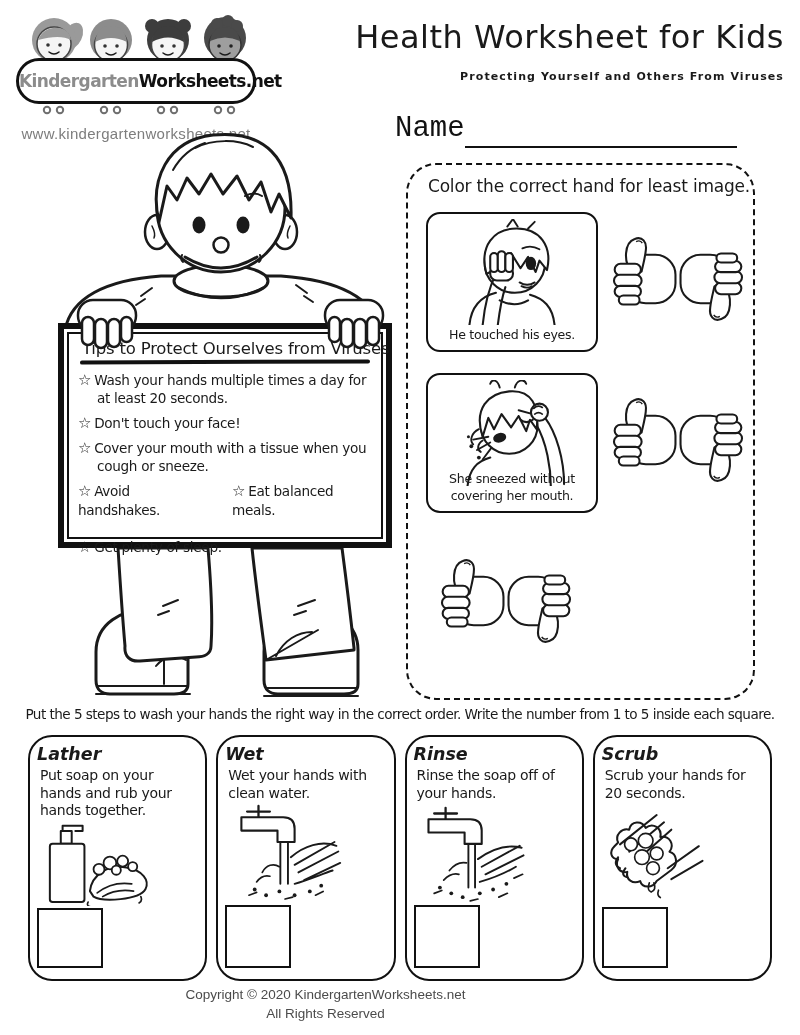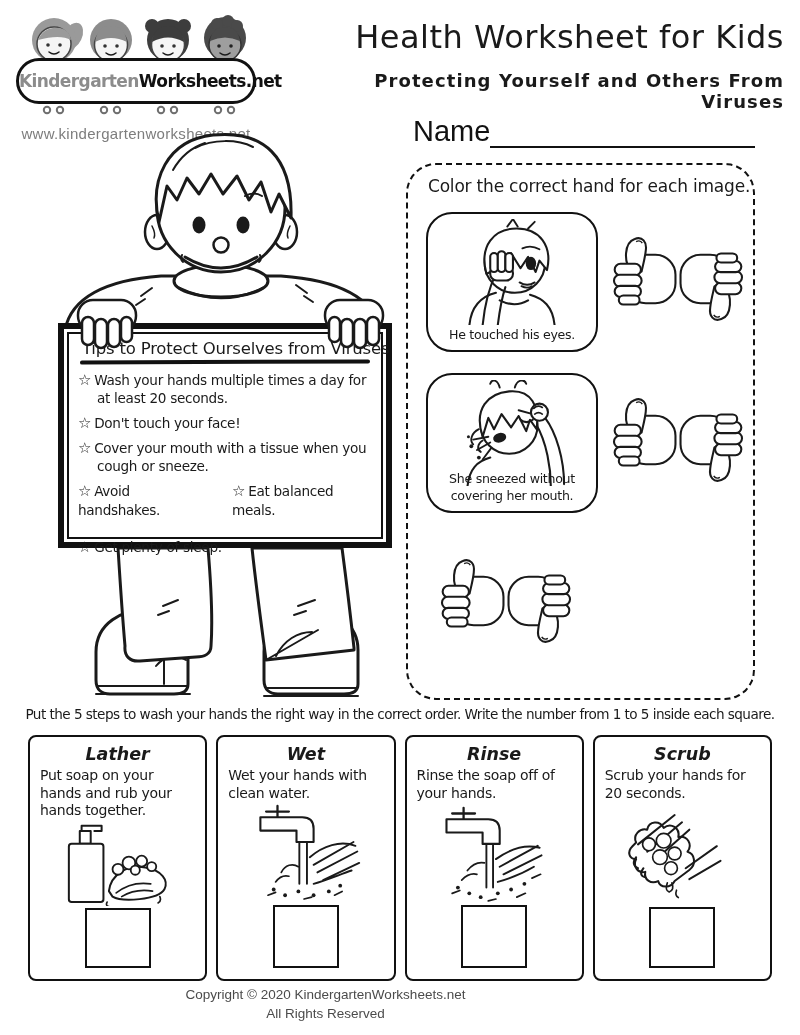--- a/index.html
+++ b/index.html
@@ -12,25 +12,25 @@
   
   .logo-block{position:absolute;left:16px;top:14px;width:240px;text-align:center;}
   .logo-capsule{position:relative;z-index:2;margin-top:-12px;border:3px solid #111;border-radius:24px;
     background:#fff;height:40px;line-height:40px;white-space:nowrap;
     font-weight:bold;font-size:17px;letter-spacing:-0.6px;}
   .logo-capsule .gray{color:#8c8c8c;}
   .logo-capsule .black{color:#111;}
   .logo-url{margin-top:9px;font-family:"Liberation Sans",sans-serif;font-size:15px;color:#7d7d7d;letter-spacing:.3px;}
   .title-block{position:absolute;left:308px;top:18px;width:476px;text-align:right;}
   .main-title{margin:0;font-size:32px;font-weight:400;letter-spacing:.5px;}
-  .subtitle{margin-top:14px;font-size:18px;font-weight:600;letter-spacing:1.1px;}
-
-  
-  .name-row{position:absolute;left:413px;top:112px;width:342px;display:flex;align-items:flex-end;
-    font-family:Liberation Sans, sans-serif;}
+  .subtitle{margin-top:14px;font-size:11px;font-weight:600;letter-spacing:1.1px;}
+
+  
+  .name-row{position:absolute;left:395px;top:112px;width:342px;display:flex;
+    font-family:Liberation Mono, monospace;}
   .name-label{font-size:29px;color:#111;}
   .name-line{flex:1;border-bottom:2.5px solid #111;height:34px;}
 
   
   .boy-top{position:absolute;left:55px;top:130px;}
   .hand{position:absolute;z-index:5;}
   .hand.left{left:73px;top:297px;}
   .hand.right{left:318px;top:297px;}
   .legs{position:absolute;left:60px;top:548px;}
   .sign{position:absolute;left:58px;top:323px;width:334px;height:225px;box-sizing:border-box;
@@ -42,34 +42,34 @@
   .tip .star{font-size:15px;margin-right:3px;}
   .tip-pair{display:flex;gap:24px;padding-left:0;}
   .tip-pair .tip{padding-left:0;text-indent:0;margin-bottom:19px;}
 
   
   .activity-box{position:absolute;left:406px;top:163px;width:349px;height:537px;box-sizing:border-box;
     border:2.6px dashed #111;border-radius:30px;padding:11px 0 0 18px;}
   .activity-heading{font-size:17px;letter-spacing:-0.2px;margin:0 0 16px 2px;white-space:nowrap;}
   .activity-row{display:flex;align-items:flex-start;margin-bottom:21px;}
   .scene-card{position:relative;width:172px;height:140px;box-sizing:border-box;flex:none;
-    border:2.4px solid #111;border-radius:26px;background:#fff;}
+    border:2.4px solid #111;border-radius:14px;background:#fff;}
   .scene-card svg{position:absolute;left:50%;transform:translateX(-50%);top:5px;}
   .scene-caption{position:absolute;left:6px;right:6px;bottom:7px;text-align:center;
     font-size:12.6px;line-height:1.3;letter-spacing:-0.3px;}
   .thumbs{display:flex;margin-left:7px;}
   .thumb-up-svg{width:76px;height:84px;margin-top:16px;}
   .thumb-down-svg{width:76px;height:84px;margin-top:34px;margin-left:-6px;}
 
   
   .order-instruction{position:absolute;left:0;top:706px;width:800px;text-align:center;
     font-size:13.6px;letter-spacing:-0.55px;}
   .steps-row{position:absolute;left:28px;top:735px;width:744px;height:246px;display:flex;gap:9px;}
-  .step-card{flex:1;box-sizing:border-box;border:2.4px solid #111;border-radius:8px;background:#fff;
-    display:flex;flex-direction:column;align-items:center;padding:5px 7px 11px 7px;}
+  .step-card{flex:1;box-sizing:border-box;border:2.4px solid #111;border-radius:24px;background:#fff;
+    display:flex;flex-direction:column;align-items:flex-start;padding:5px 7px 11px 7px;}
   .step-title{font-size:17.5px;font-weight:bold;font-style:italic;margin:2px 0 3px 0;}
   .step-desc{width:100%;font-size:14px;line-height:1.26;letter-spacing:-0.3px;padding-left:3px;box-sizing:border-box;}
   .step-illus{margin:2px 0;}
   .answer-square{width:62px;height:62px;border:2.6px solid #111;background:#fff;margin-top:auto;}
 
   
   .page-footer{position:absolute;left:0;top:986px;width:651px;text-align:center;
     font-family:"Liberation Sans",sans-serif;font-size:13.5px;line-height:1.4;color:#4b4b4b;}
 </style>
 </head>
@@ -223,21 +223,21 @@
 
     <path d="M196,102 C196,74 222,60 244,60 C270,60 290,76 290,100 L290,134 C290,142 284,144 276,144 L210,144 C202,144 196,140 196,130 Z" class="fillw" stroke-width="3" transform="translate(8,2)"></path>
     <path d="M206,140 H296 M204,148 H298" class="ink" stroke-width="2"></path>
 
     <path d="M192,0 L282,0 C287,38 291,72 294,100 L294,102 L206,112 C201,74 196,38 192,0 Z" class="fillw" stroke-width="3"></path>
     <path d="M206,112 L258,82 M216,108 C224,92 238,84 252,84" class="ink" stroke-width="2"></path>
     <path d="M238,58 l17,-6 M234,67 l12,-4" class="ink" stroke-width="2"></path>
   </svg>
 
   <div class="activity-box">
-    <div class="activity-heading">Color the correct hand for each image.</div>
+    <div class="activity-heading">Color the correct hand for least image.</div>
 
     <div class="activity-row">
       <div class="scene-card">
         <svg width="150" height="106" viewBox="0 0 150 112">
           <path d="M30,112 C32,92 42,82 58,78 M120,112 C118,92 108,84 94,80 M62,86 Q78,94 92,86" class="ink" stroke-width="2.2"></path>
           <circle cx="78" cy="46" r="32" class="fillw" stroke-width="2.2"></circle>
           <path d="M48,58 C40,28 56,10 80,10 C104,10 118,28 112,54 L104,44 L100,56 L92,40 L84,52 L74,36 L66,50 L58,38 L52,56 Z" class="fillw" stroke-width="2.2"></path>
           <path d="M70,8 L76,0 L81,8 M92,10 L99,3" class="ink" stroke-width="2"></path>
           <ellipse cx="95" cy="47" rx="5.5" ry="7" fill="#1a1a1a"></ellipse>
           <path d="M86,31 Q95,27 104,32" class="ink" stroke-width="2"></path>

